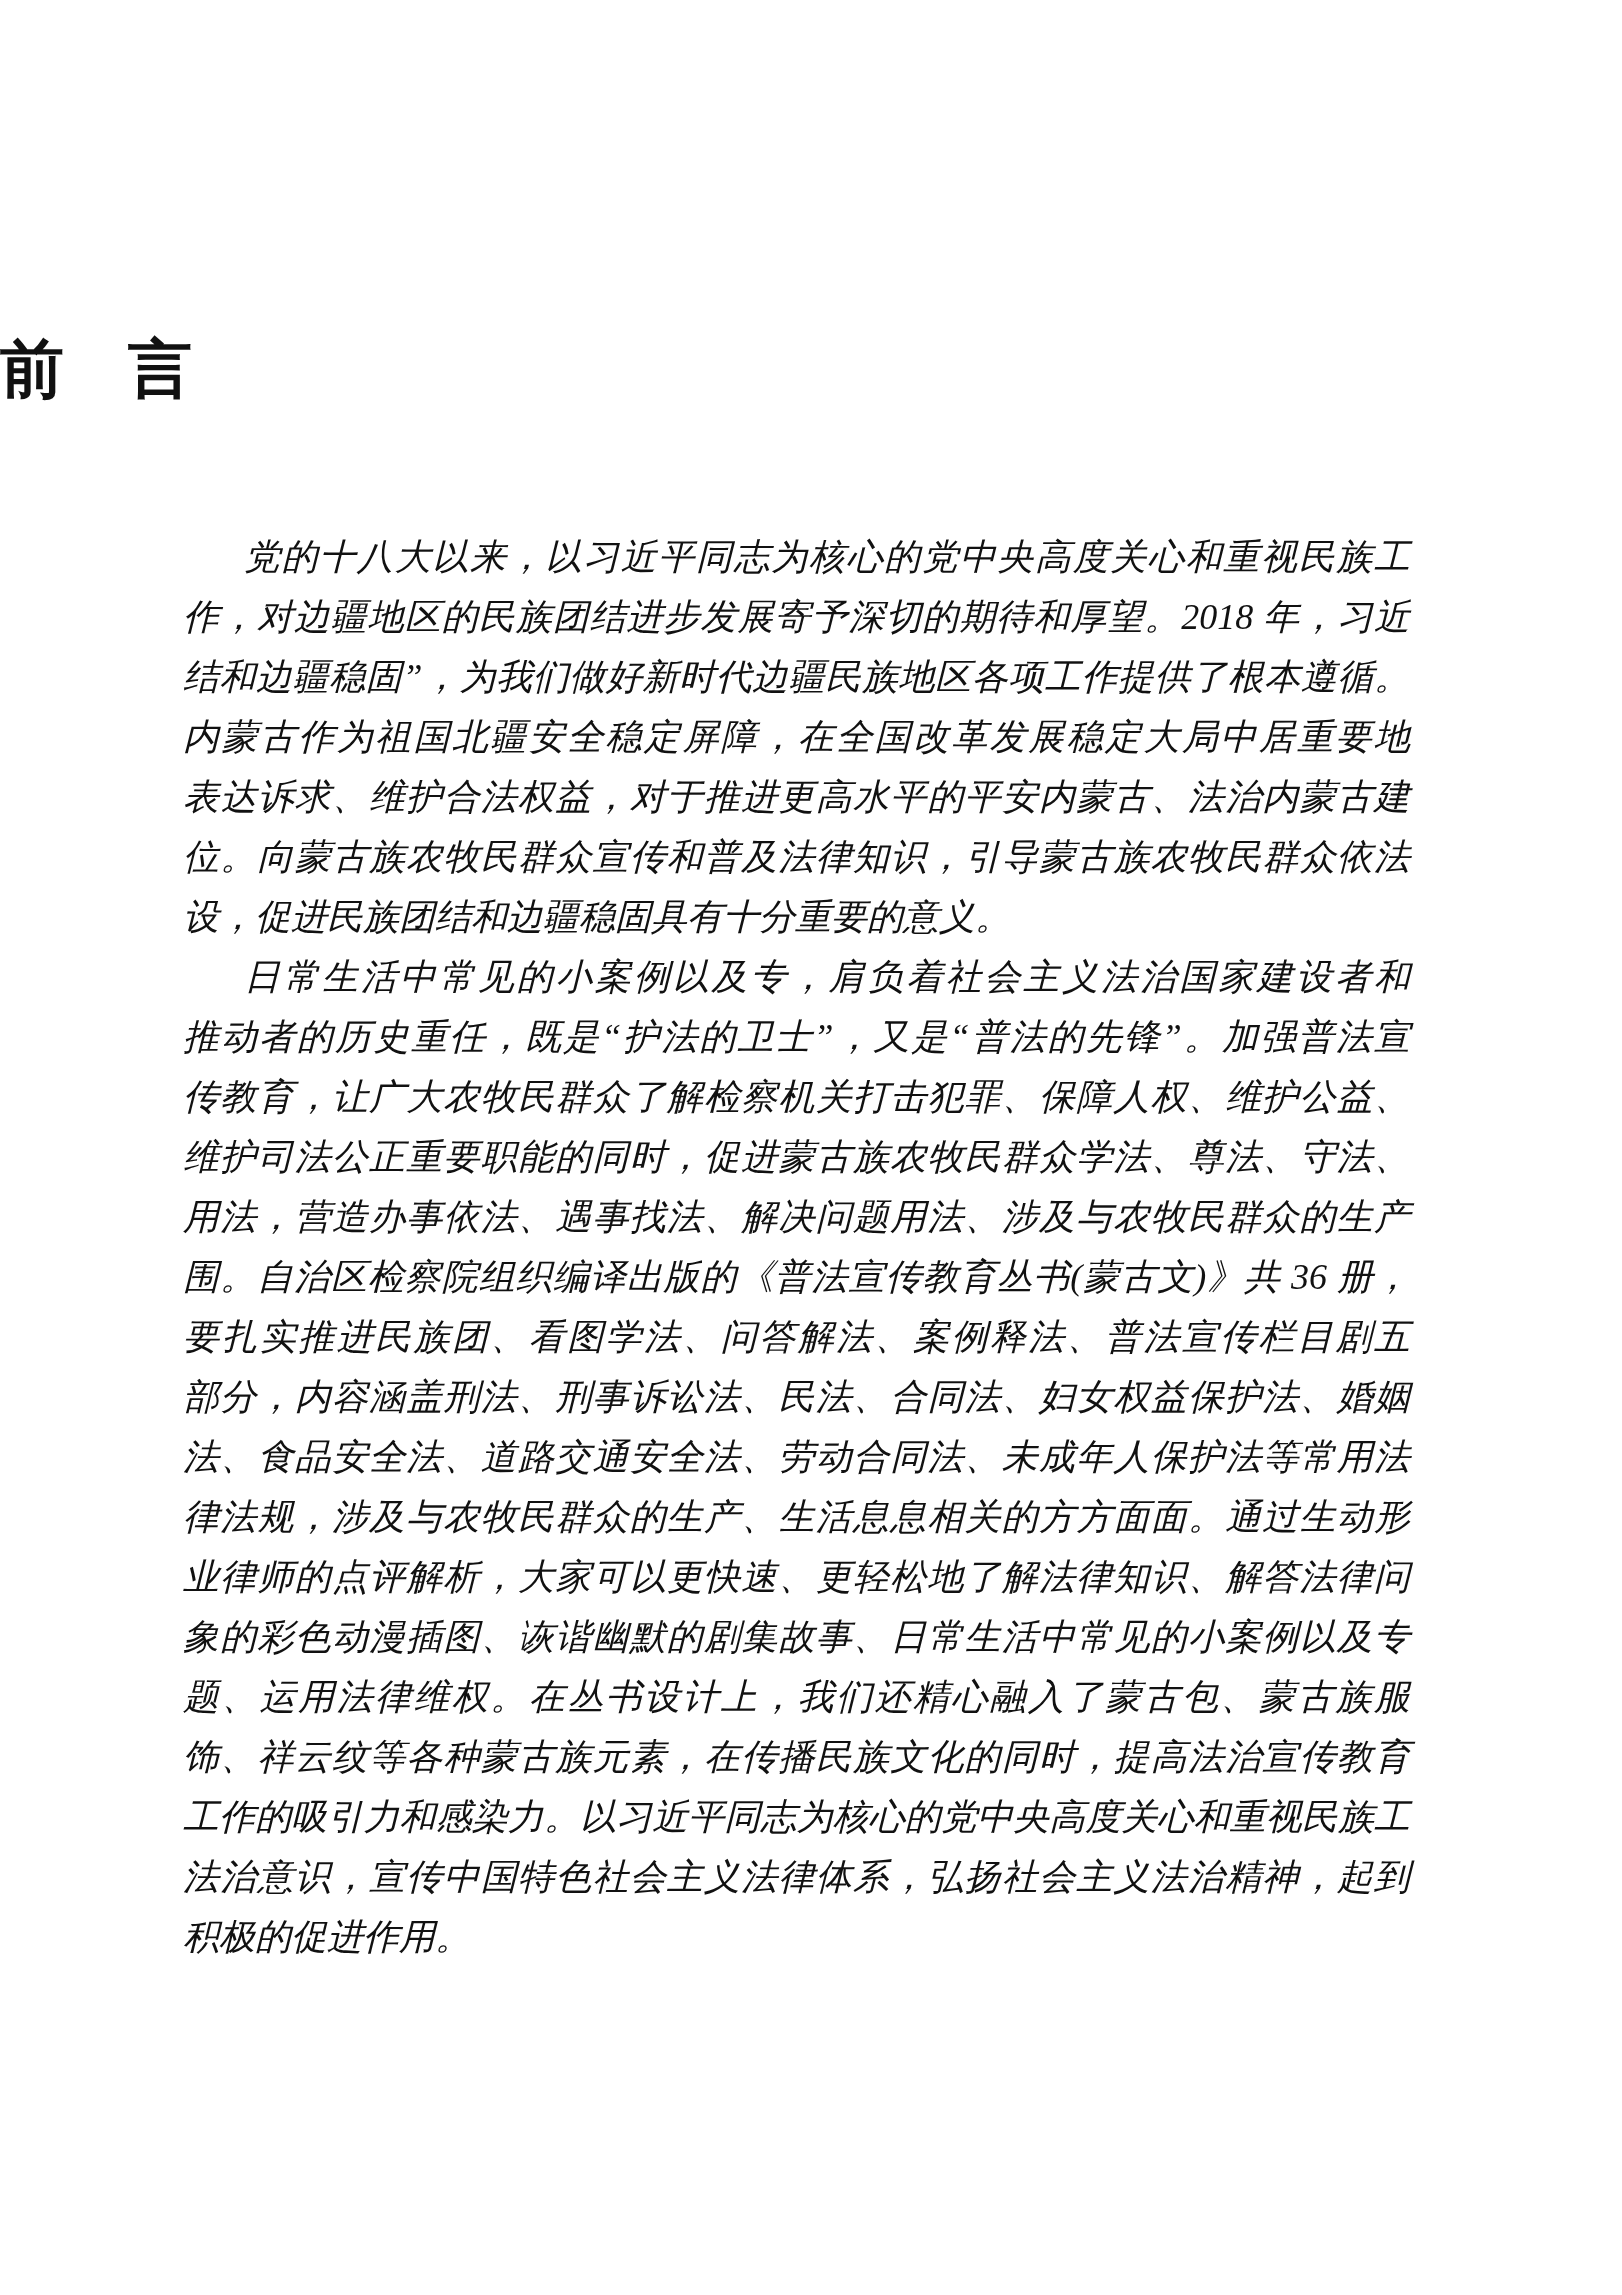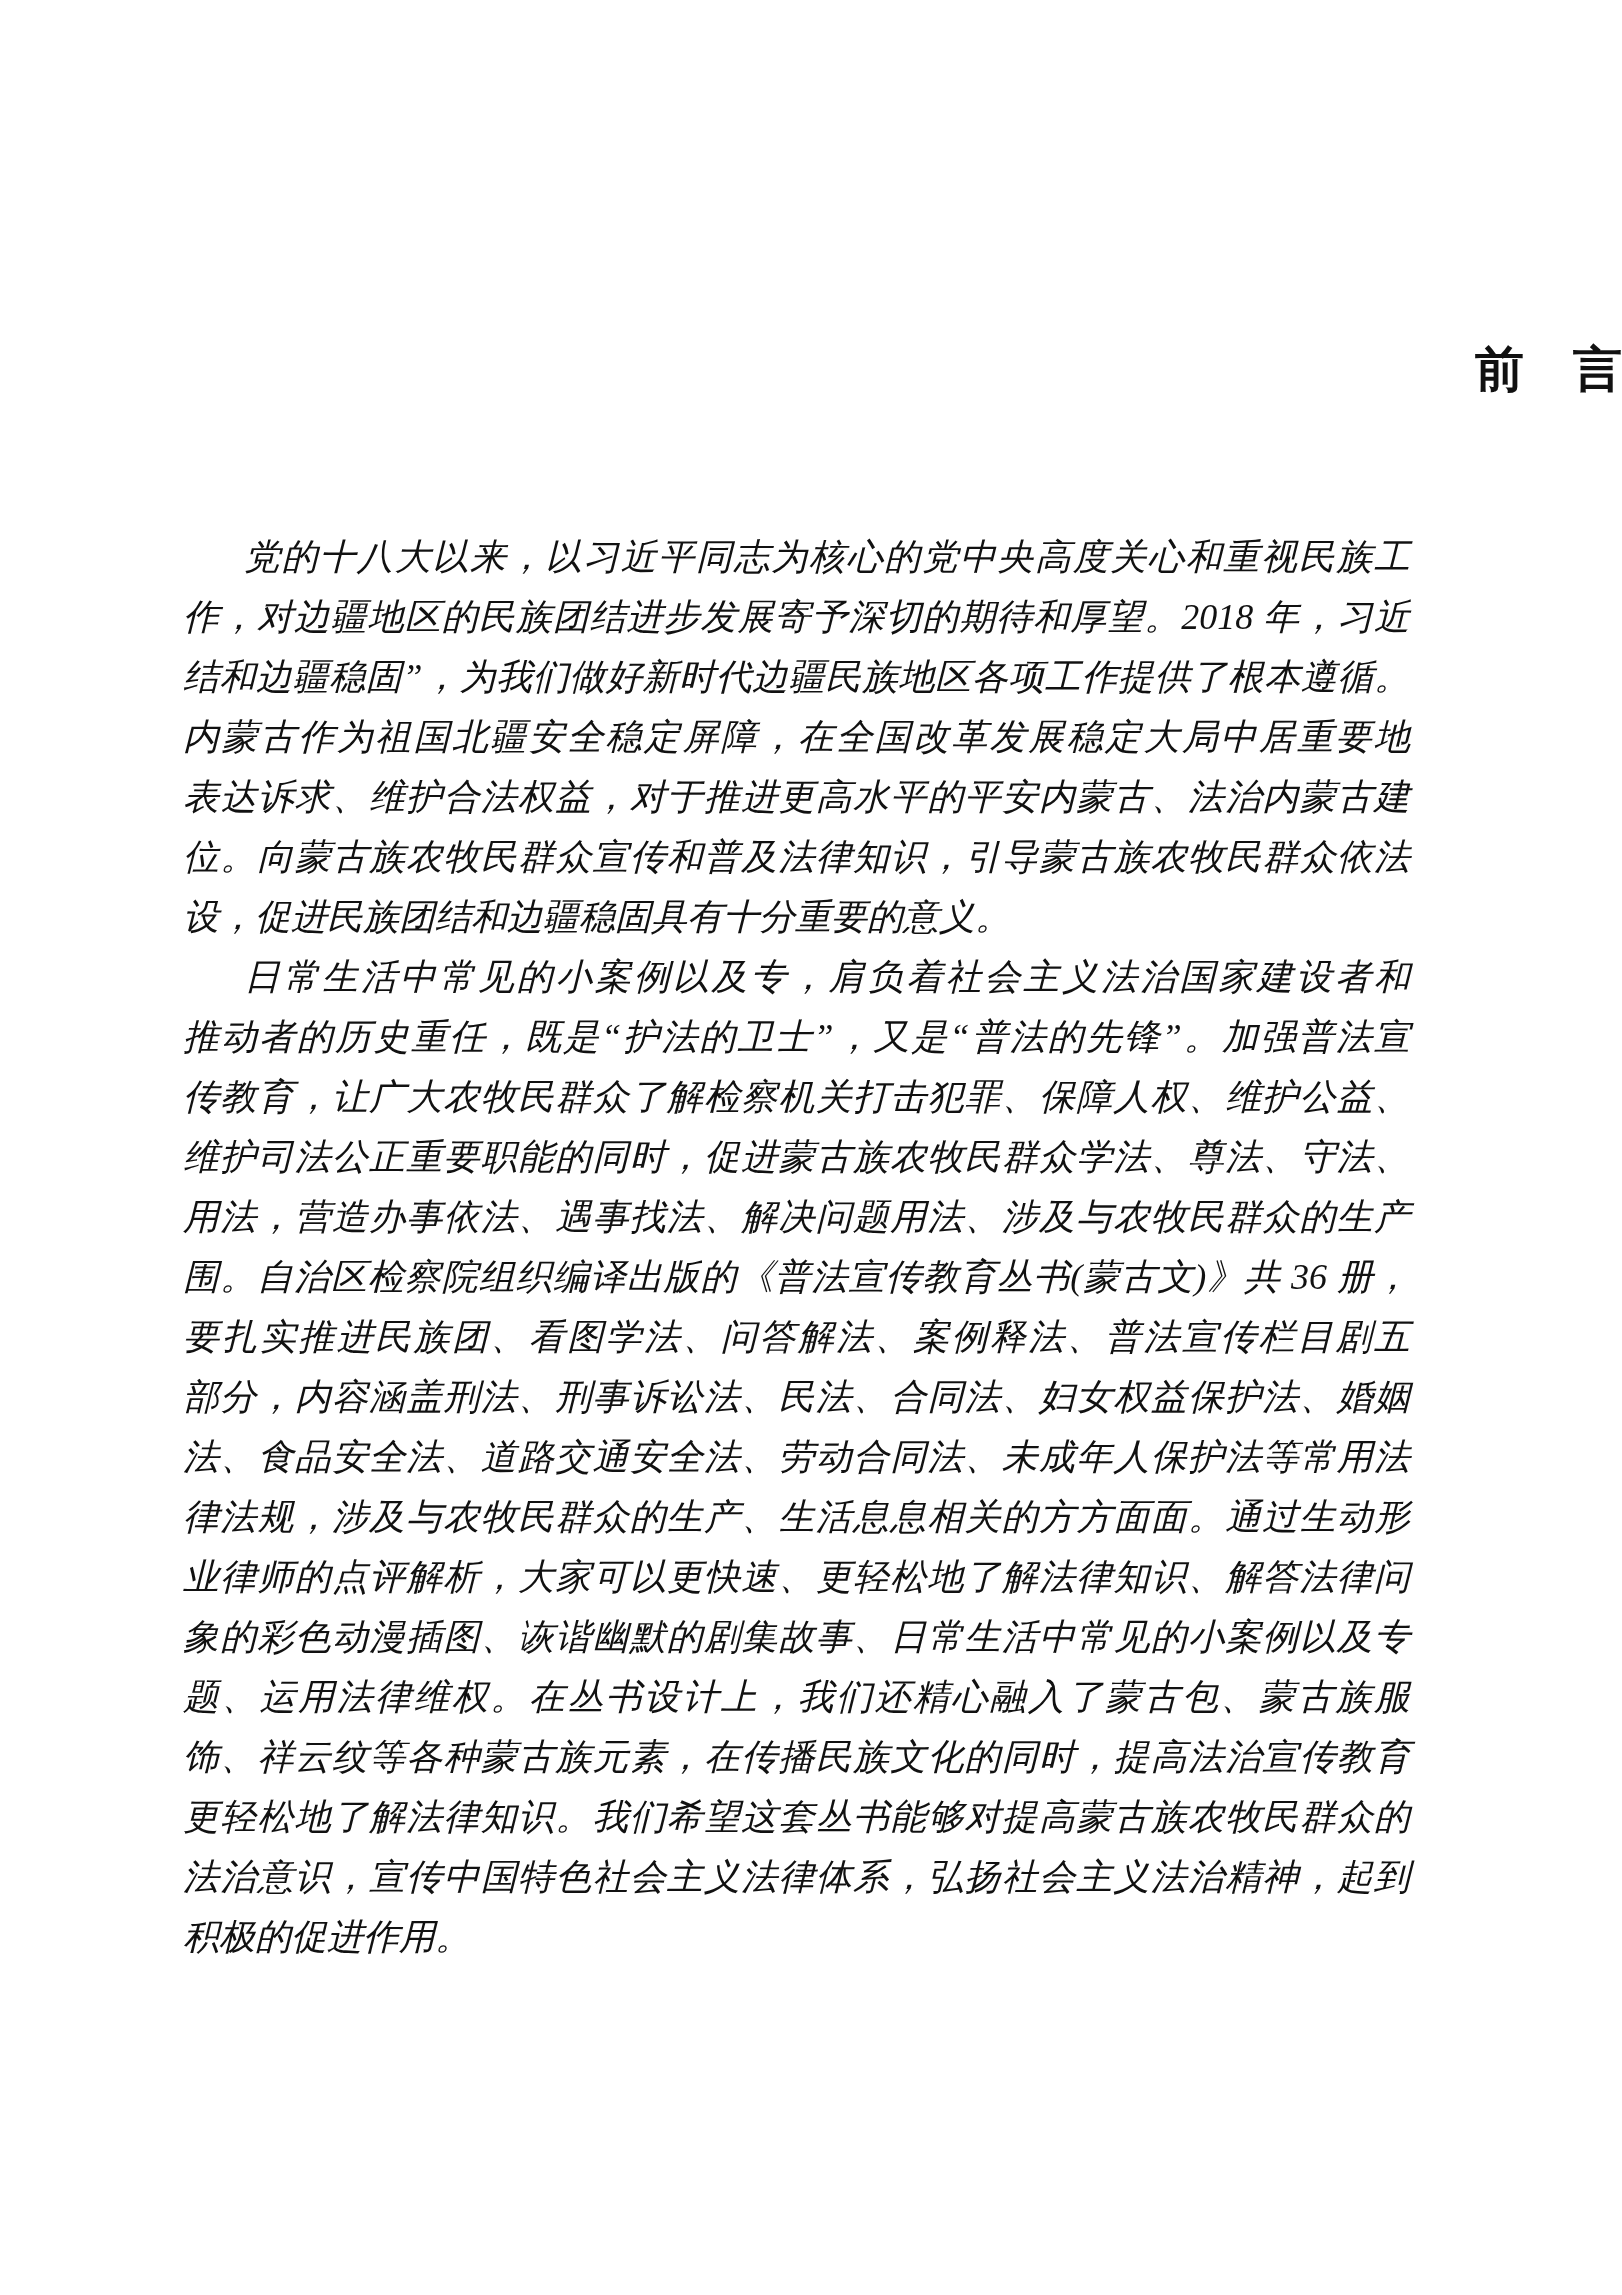--- a/index.html
+++ b/index.html
@@ -21,22 +21,22 @@
     width: 1622px;
     height: 2295px;
     background: #ffffff;
   }
   .heading {
     position: absolute;
     left: 0;
     top: 338px;
     width: 100%;
     margin: 0;
-    text-align: right;
-    font-size: 49px;
+    text-align: left;
+    font-size: 64px;
     line-height: 64px;
     font-weight: 700;
     letter-spacing: 0;
     color: #111111;
   }
   .body-text {
     position: absolute;
     left: 183px;
     top: 527px;
     width: 1227px;
@@ -79,18 +79,18 @@
       <div class="line">用法，营造办事依法、遇事找法、解决问题用法、涉及与农牧民群众的生产</div>
       <div class="line">围。自治区检察院组织编译出版的《普法宣传教育丛书(蒙古文)》共 36 册，</div>
       <div class="line">要扎实推进民族团、看图学法、问答解法、案例释法、普法宣传栏目剧五</div>
       <div class="line">部分，内容涵盖刑法、刑事诉讼法、民法、合同法、妇女权益保护法、婚姻</div>
       <div class="line">法、食品安全法、道路交通安全法、劳动合同法、未成年人保护法等常用法</div>
       <div class="line">律法规，涉及与农牧民群众的生产、生活息息相关的方方面面。通过生动形</div>
       <div class="line">业律师的点评解析，大家可以更快速、更轻松地了解法律知识、解答法律问</div>
       <div class="line">象的彩色动漫插图、诙谐幽默的剧集故事、日常生活中常见的小案例以及专</div>
       <div class="line">题、运用法律维权。在丛书设计上，我们还精心融入了蒙古包、蒙古族服</div>
       <div class="line">饰、祥云纹等各种蒙古族元素，在传播民族文化的同时，提高法治宣传教育</div>
-      <div class="line">更轻松地了解法律知识。我们希望这套丛书能够对提高蒙古族农牧民群众的</div>
+      <div class="line">工作的吸引力和感染力。以习近平同志为核心的党中央高度关心和重视民族工</div>
       <div class="line">法治意识，宣传中国特色社会主义法律体系，弘扬社会主义法治精神，起到</div>
       <div class="line para-last">积极的促进作用。</div>
     </div>
 </div>
 
 
 </body></html>

